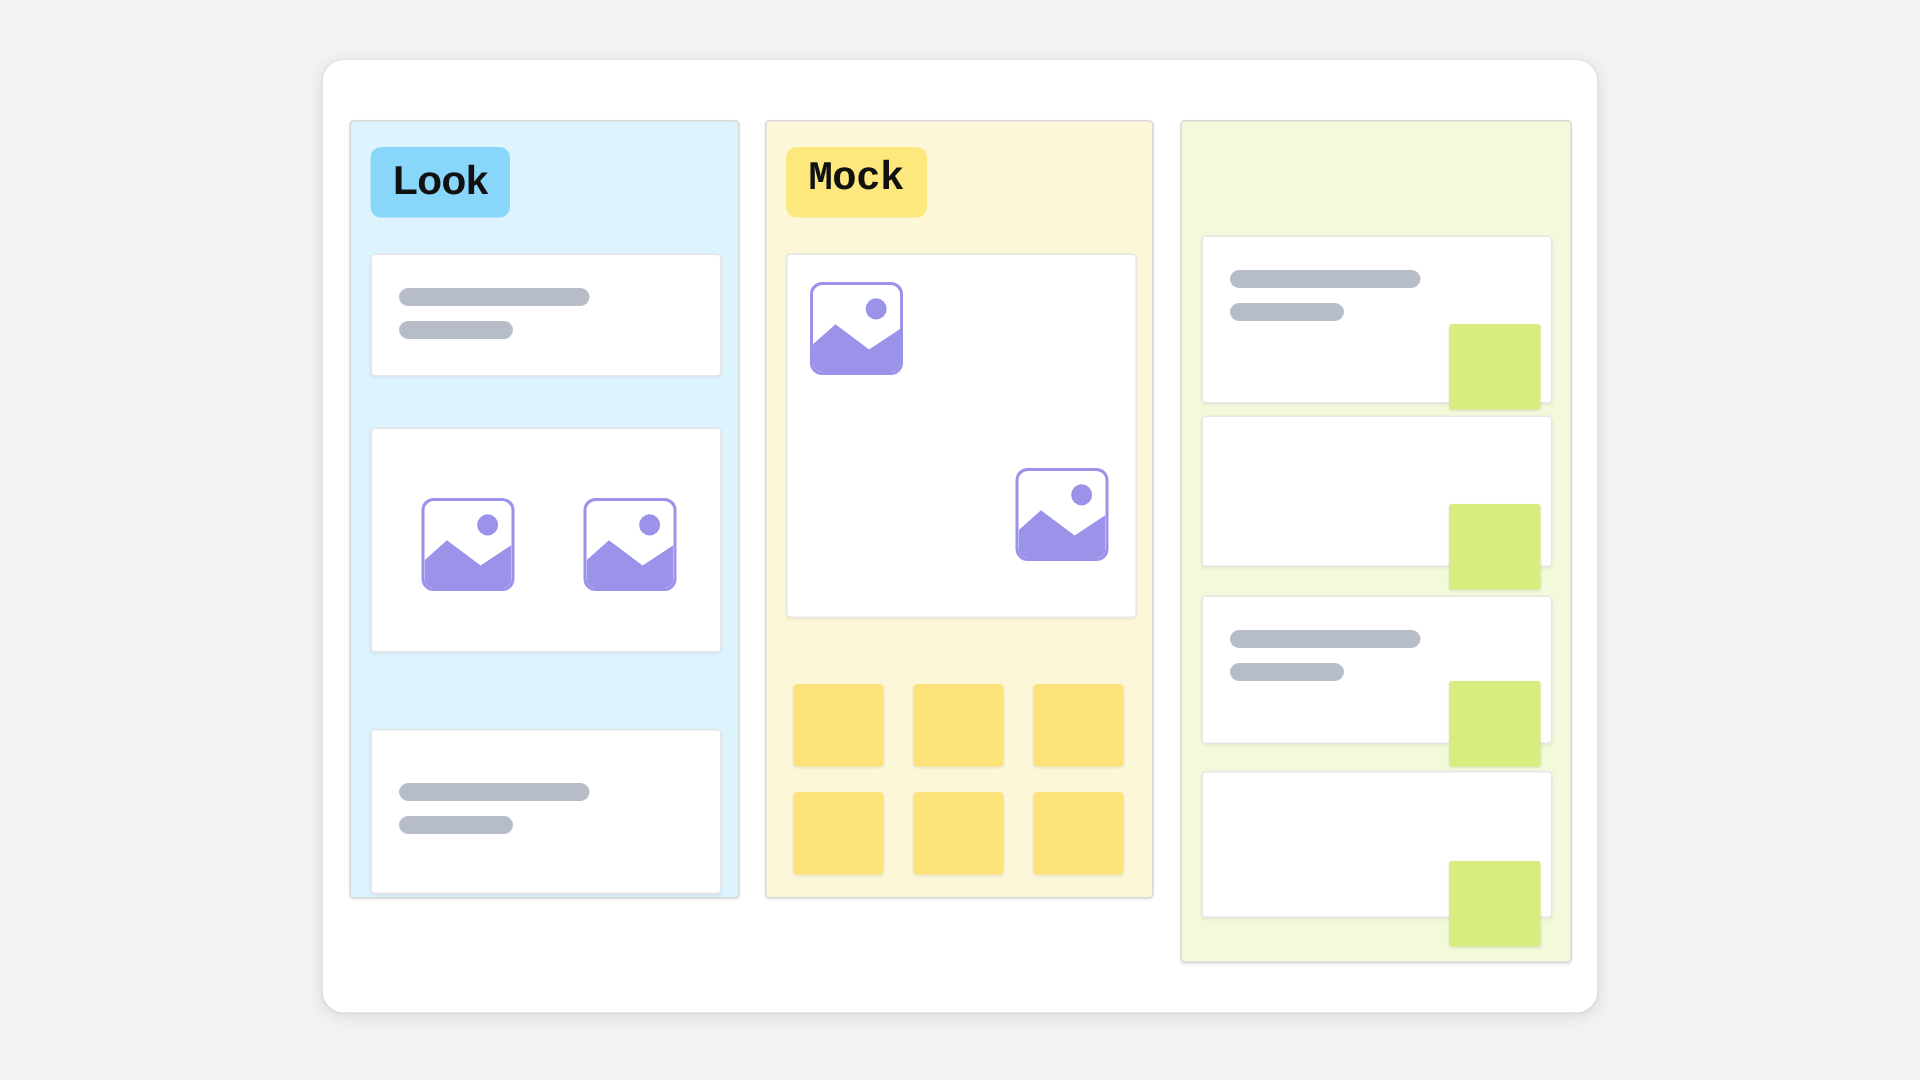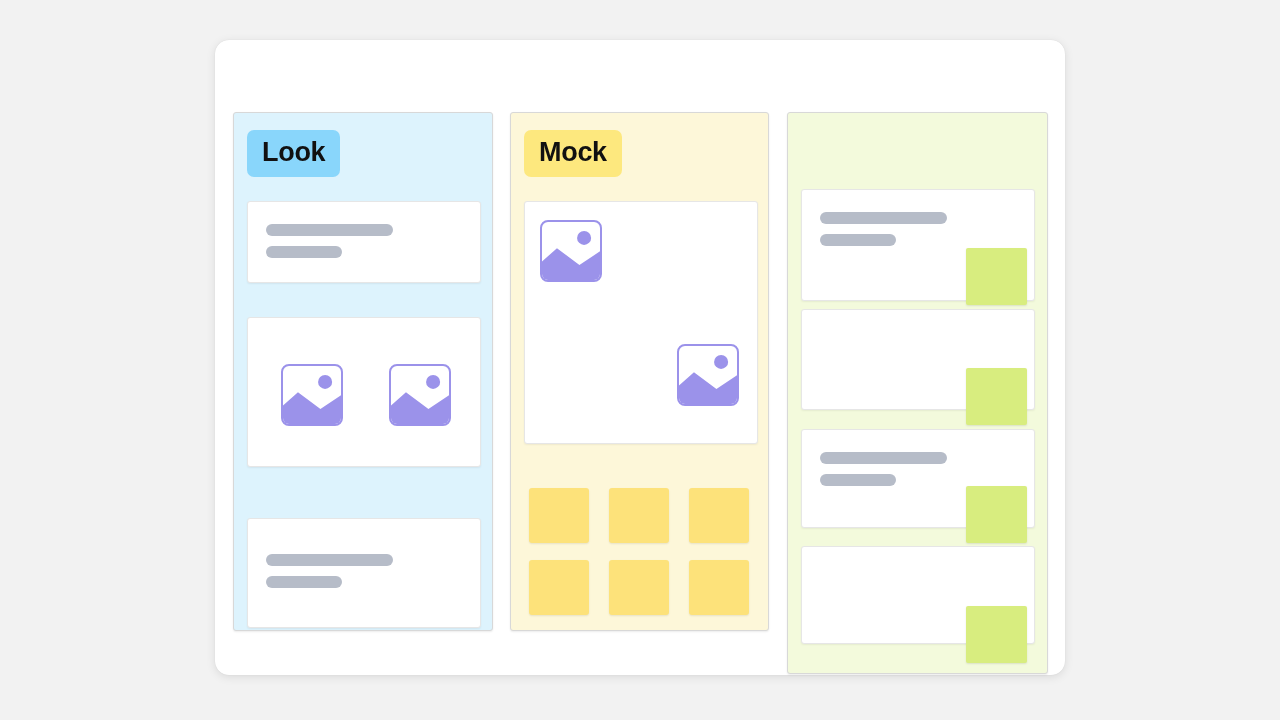--- a/index.html
+++ b/index.html
@@ -27,21 +27,20 @@
     box-shadow: 0 2px 10px rgba(0,0,0,0.10), 0 0 1px rgba(0,0,0,0.12);
     box-sizing: border-box;
   }
 
   #panels-row {
     position: absolute;
     left: 0;
     top: 0;
     width: 100%;
     height: 100%;
-    margin-top: 32px;
   }
 
   
   .panel {
     position: absolute;
     top: 40px;
     box-sizing: border-box;
     border: 1px solid #d8d8d8;
     border-radius: 3px;
     box-shadow: 0 1px 2px rgba(0,0,0,0.08);
@@ -58,21 +57,21 @@
     border-radius: 7px;
     font-size: 27px;
     font-weight: bold;
     color: #111111;
     line-height: 1;
     padding: 9px 15px 11px 15px;
     letter-spacing: -0.3px;
     white-space: nowrap;
   }
   .badge-look     { left: 13px; top: 17px; background: #89d6fb; }
-  .badge-mock     { left: 13px; top: 17px; background: #fde87e; }
+  .badge-mock     { left: 13px; top: 17px; background: #fde87e; font-family: Liberation Mono, monospace; }
   .badge-analysis { left: 13px; top: 17px; background: #d9ed7f; }
 
   
   .card {
     position: absolute;
     background: #ffffff;
     border: 1px solid #e6e6e6;
     border-radius: 3px;
     box-shadow: 0 1px 2px rgba(0,0,0,0.06);
     box-sizing: border-box;

